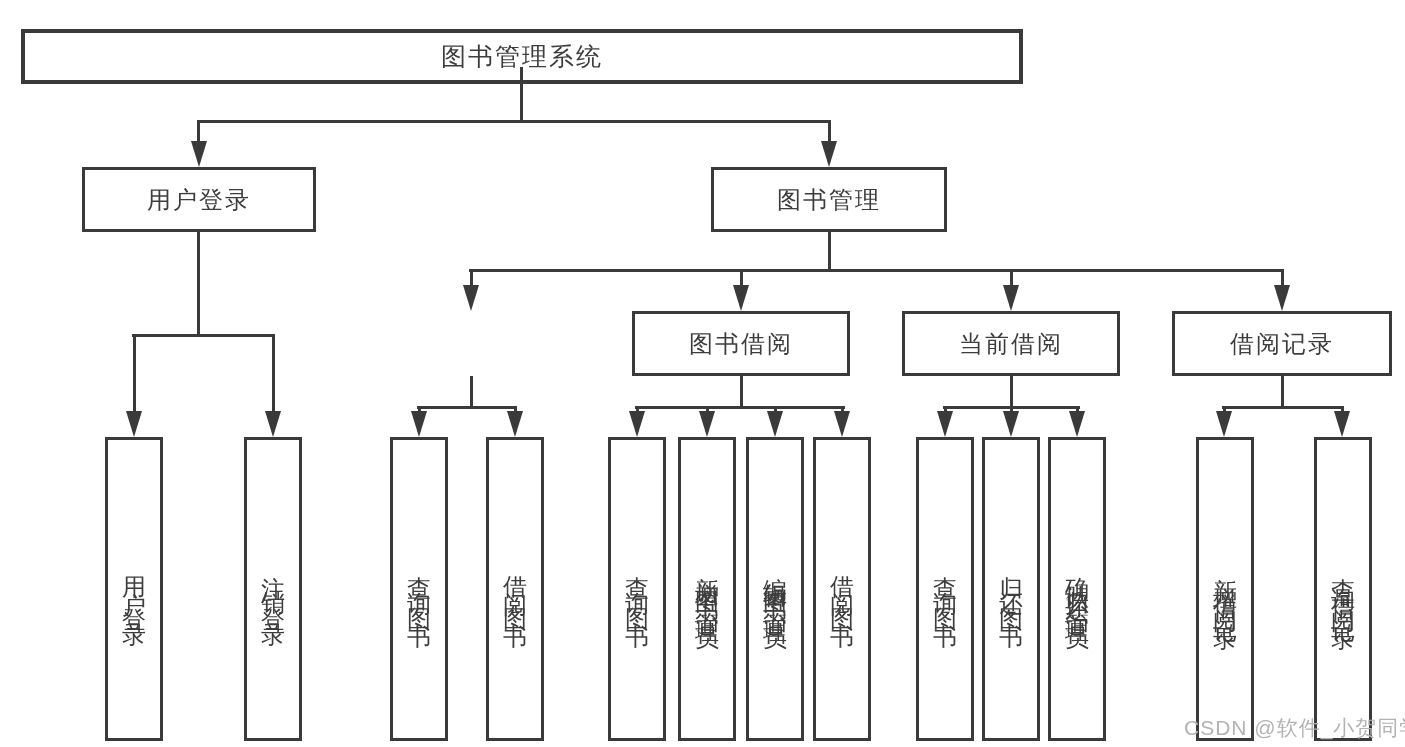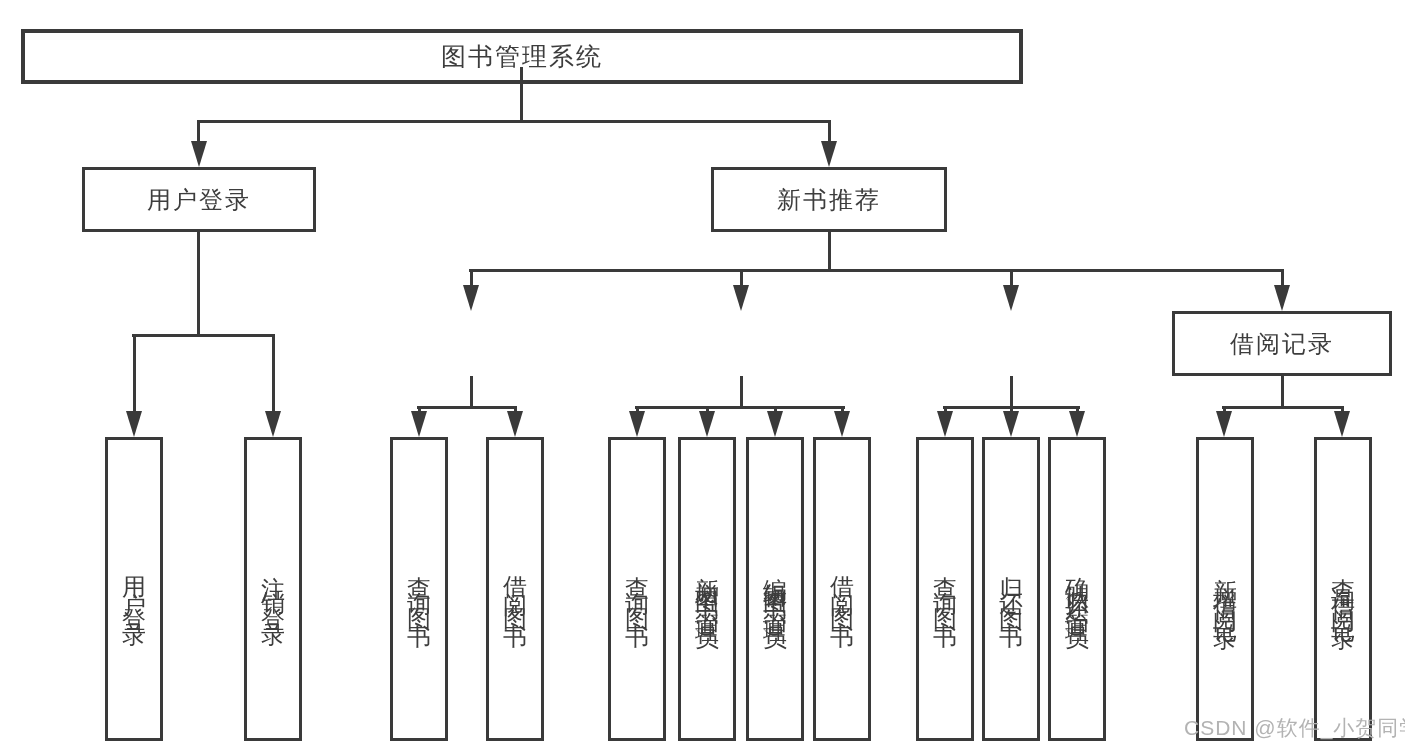--- a/index.html
+++ b/index.html
@@ -78,41 +78,47 @@
   <div class="ln" style="left:197px;top:120px;width:634px;height:3px;"></div>
   <div class="ln" style="left:197px;top:120px;width:3px;height:25px;"></div>
   <div class="ah" style="left:191px;top:141px;"></div>
   <div class="ln" style="left:828px;top:120px;width:3px;height:25px;"></div>
   <div class="ah" style="left:821px;top:141px;"></div>
 
   <div class="hbox" style="left:82px;top:167px;width:234px;height:65px;">
     <span>用户登录</span>
   </div>
   <div class="hbox" style="left:711px;top:167px;width:236px;height:65px;">
-    <span>新书推荐</span>
+    <span>图书管理</span>
   </div>
 
   <div class="ln" style="left:197px;top:232px;width:3px;height:104px;"></div>
   <div class="ln" style="left:132px;top:334px;width:143px;height:3px;"></div>
   <div class="ln" style="left:133px;top:334px;width:3px;height:82px;"></div>
   <div class="ah" style="left:126px;top:411px;"></div>
   <div class="ln" style="left:272px;top:334px;width:3px;height:82px;"></div>
   <div class="ah" style="left:265px;top:411px;"></div>
 
   <div class="ln" style="left:828px;top:232px;width:3px;height:40px;"></div>
   <div class="ln" style="left:469px;top:269px;width:814px;height:3px;"></div>
   <div class="ln" style="left:470px;top:269px;width:3px;height:20px;"></div>
   <div class="ah" style="left:463px;top:285px;"></div>
   <div class="ln" style="left:740px;top:269px;width:3px;height:20px;"></div>
   <div class="ah" style="left:733px;top:285px;"></div>
   <div class="ln" style="left:1010px;top:269px;width:3px;height:20px;"></div>
   <div class="ah" style="left:1003px;top:285px;"></div>
   <div class="ln" style="left:1281px;top:269px;width:3px;height:20px;"></div>
   <div class="ah" style="left:1274px;top:285px;"></div>
 
+  <div class="hbox" style="left:632px;top:311px;width:218px;height:65px;">
+    <span>图书借阅</span>
+  </div>
+  <div class="hbox" style="left:902px;top:311px;width:218px;height:65px;">
+    <span>当前借阅</span>
+  </div>
   <div class="hbox" style="left:1172px;top:311px;width:220px;height:65px;">
     <span>借阅记录</span>
   </div>
 
   <div class="ln" style="left:470px;top:376px;width:3px;height:32px;"></div>
   <div class="ln" style="left:417px;top:406px;width:100px;height:3px;"></div>
   <div class="ln" style="left:418px;top:406px;width:3px;height:10px;"></div>
   <div class="ah" style="left:411px;top:411px;"></div>
   <div class="ln" style="left:514px;top:406px;width:3px;height:10px;"></div>
   <div class="ah" style="left:507px;top:411px;"></div>

